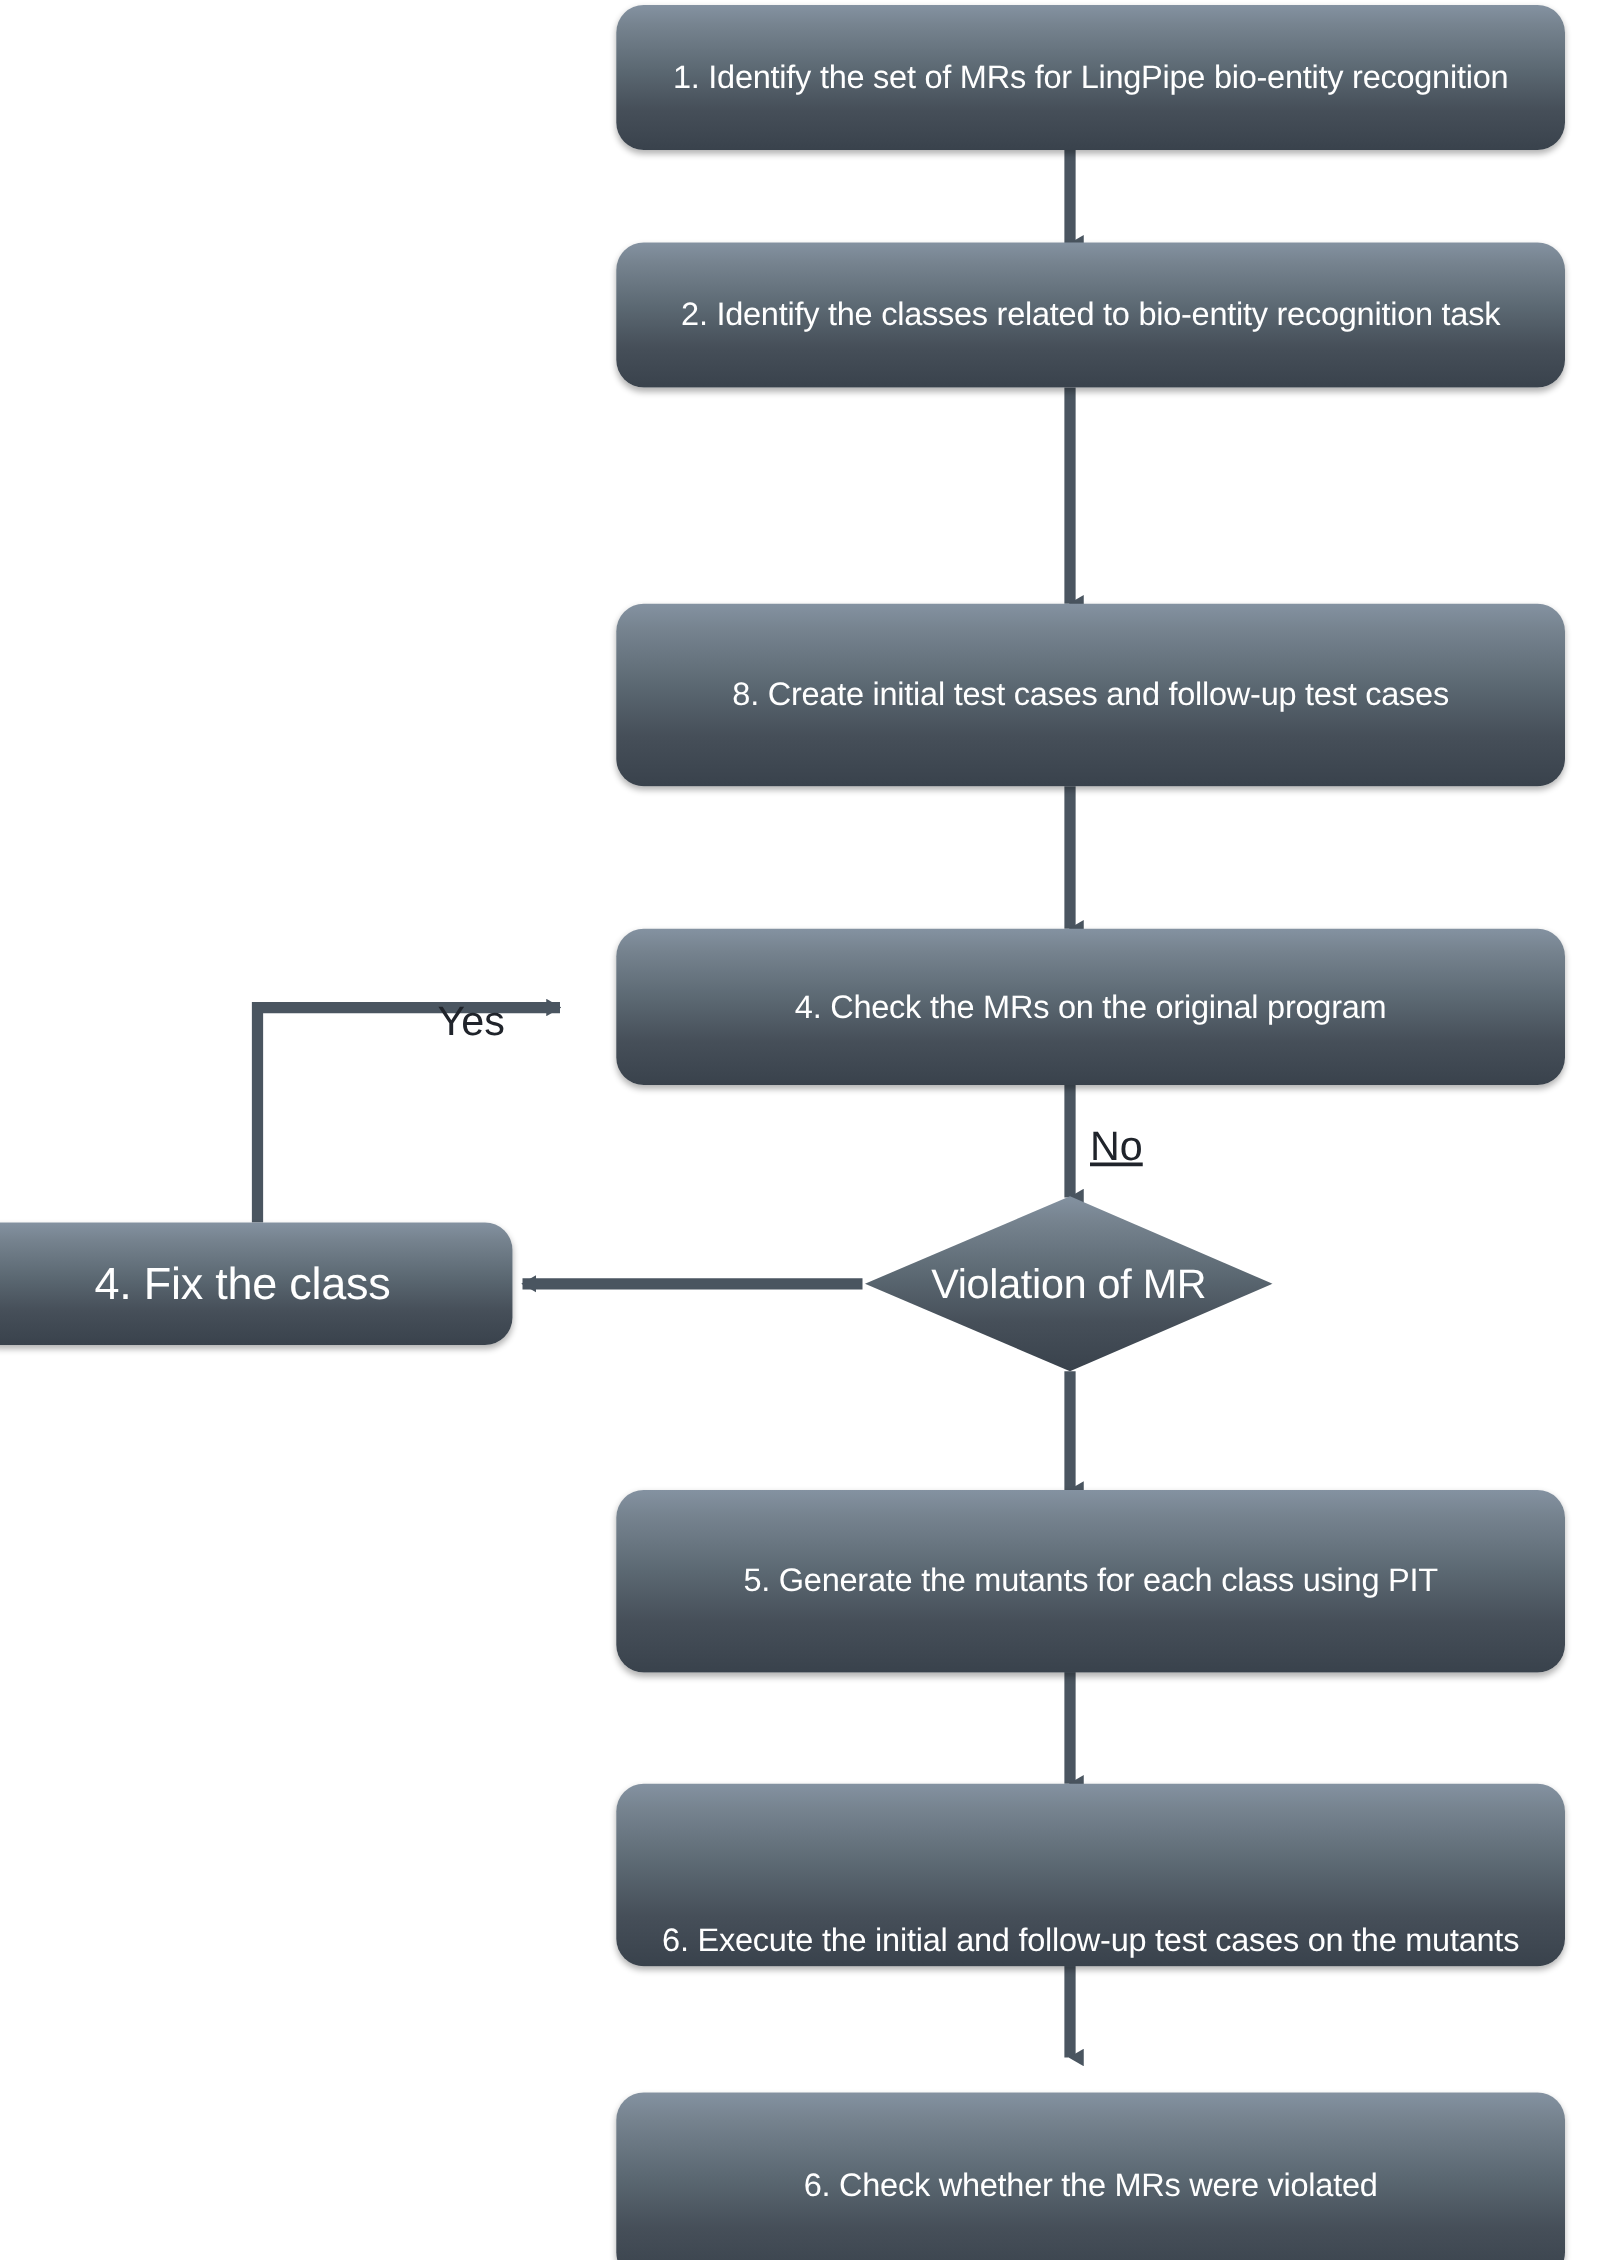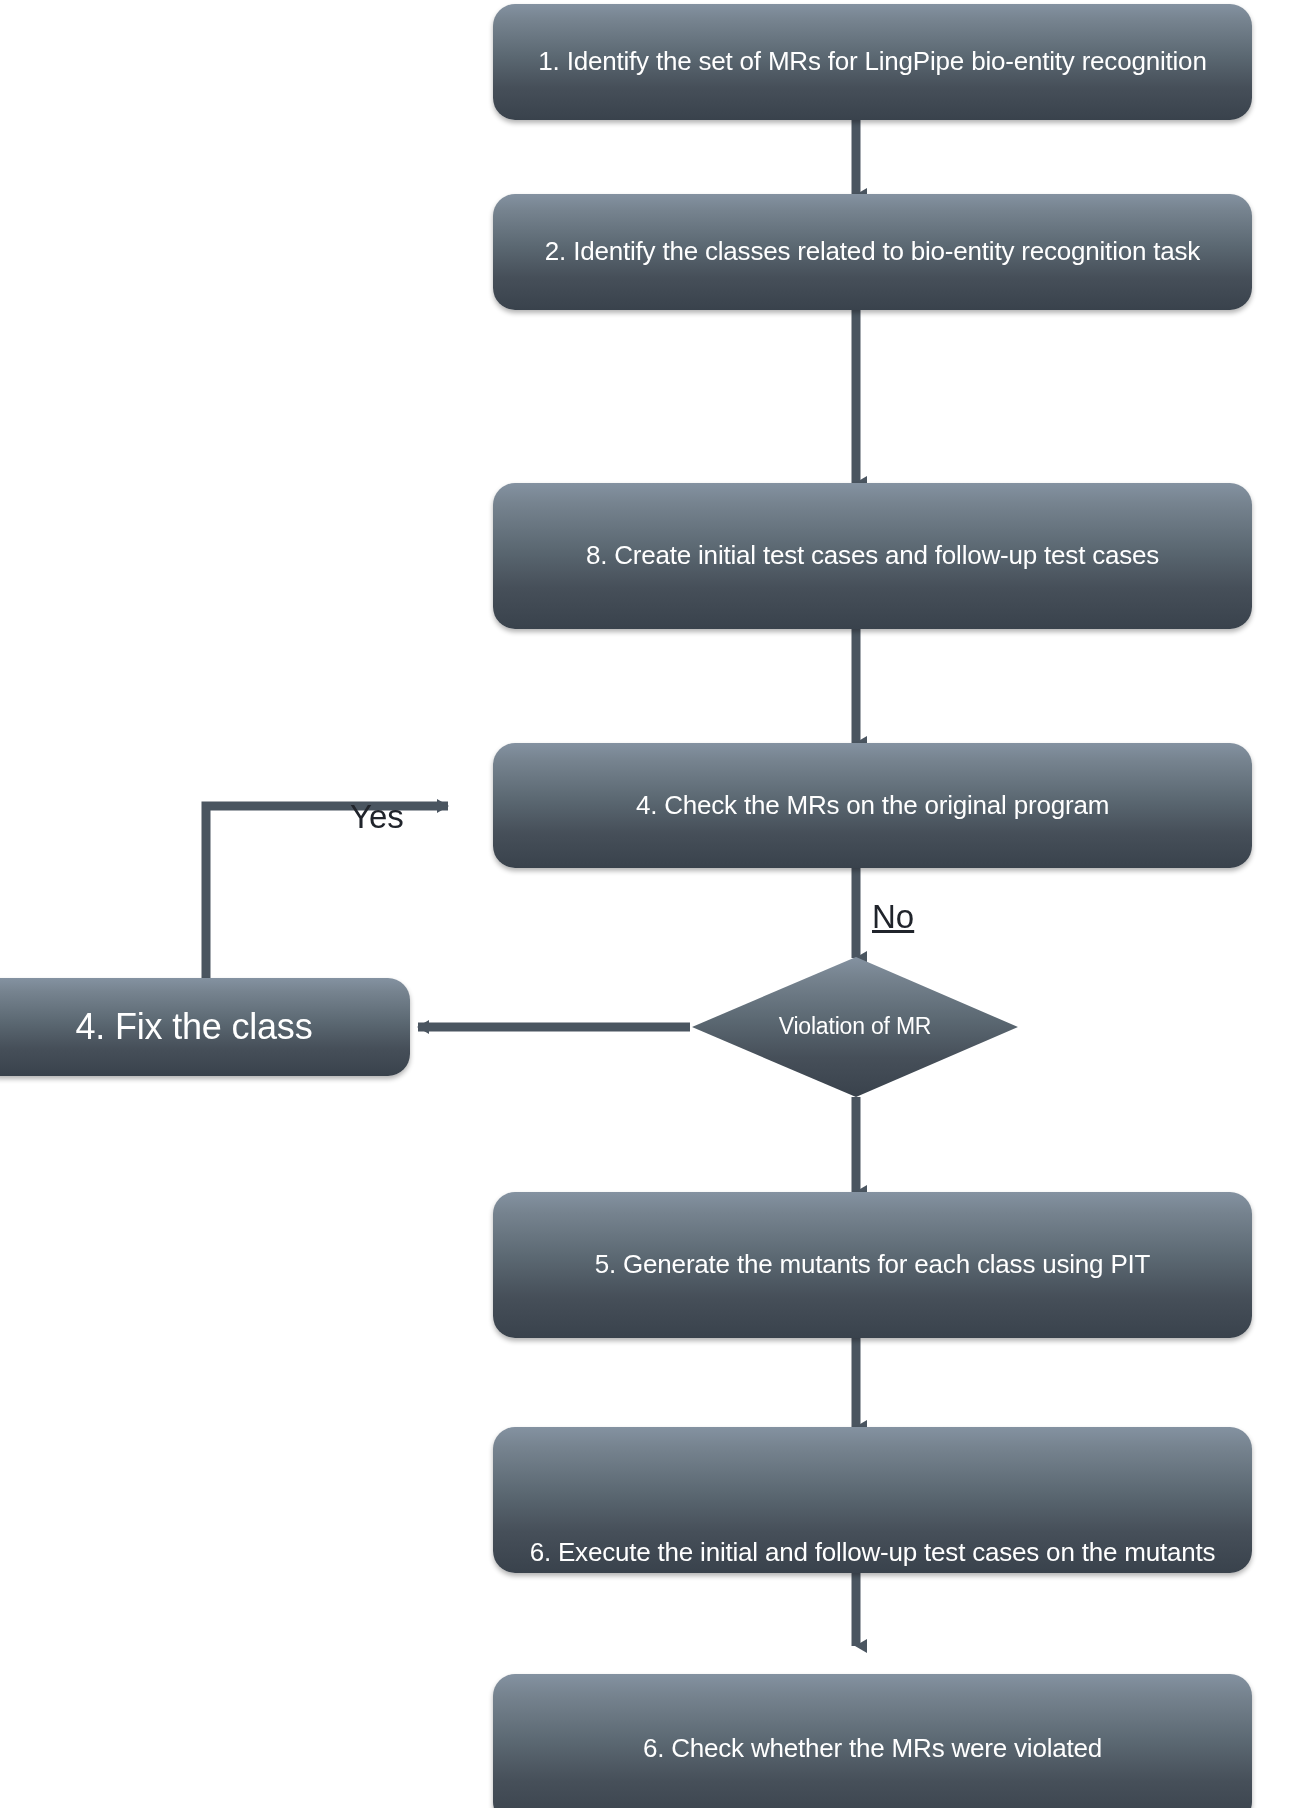--- a/index.html
+++ b/index.html
@@ -49,21 +49,21 @@
     position: absolute;
   }
   .diamond-text {
     position: absolute;
     inset: 0;
     display: flex;
     align-items: center;
     justify-content: center;
     text-align: center;
     color: #ffffff;
-    font-size: 23px;
+    font-size: 33px;
     line-height: 1.28;
     letter-spacing: -0.2px;
     pointer-events: none;
   }
 
   
   .edge-label {
     position: absolute;
     color: #20242b;
     font-size: 33px;

